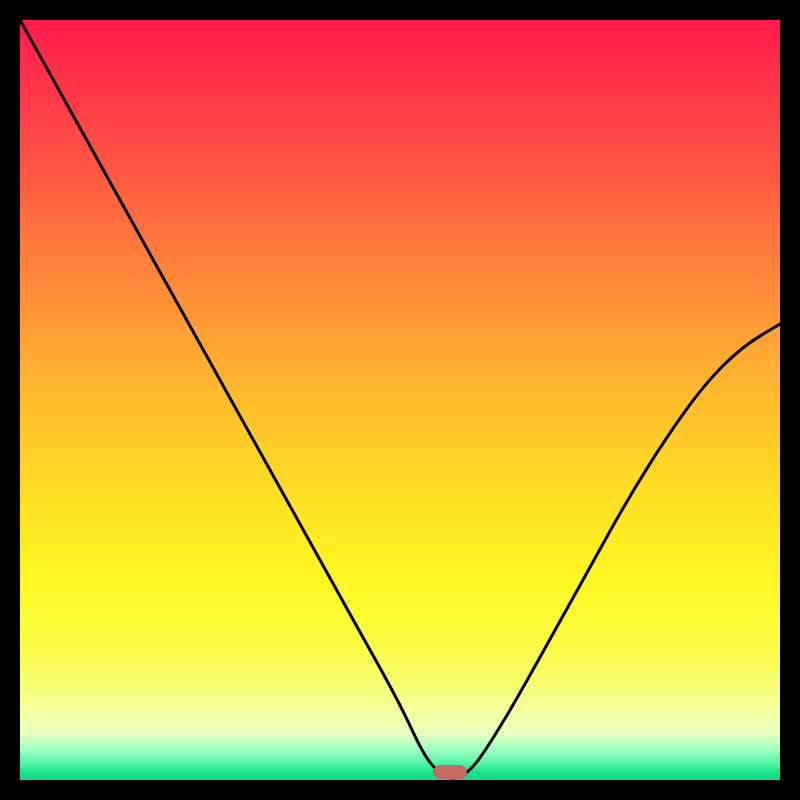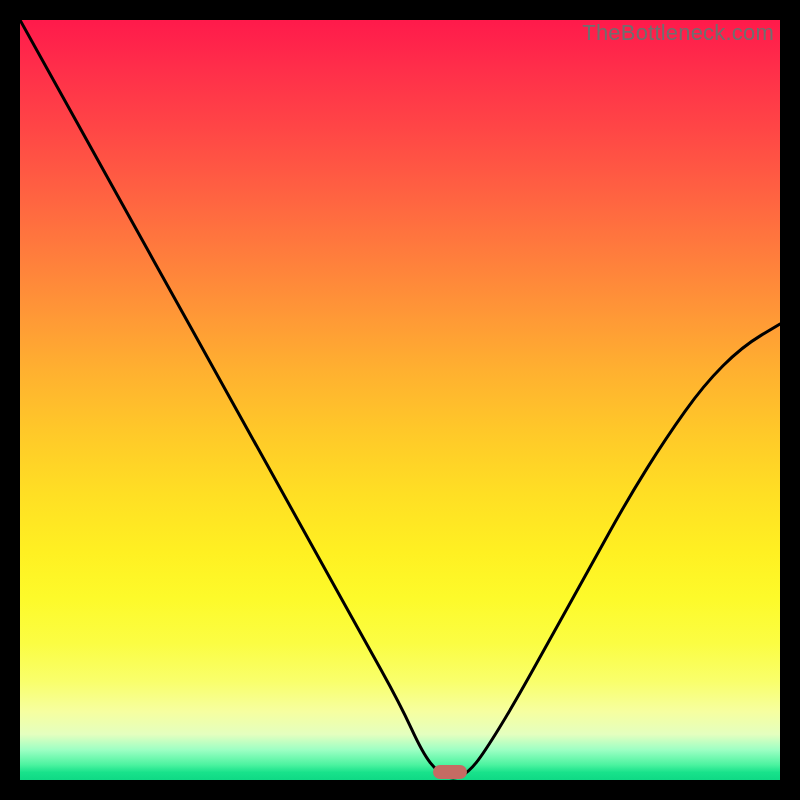--- a/index.html
+++ b/index.html
@@ -73,21 +73,20 @@
     transform: translate(-50%, -50%);
     pointer-events: none;
   }
 </style>
 </head>
 <body>
 
 <div class="frame">
   <div class="plot-area">
 
-    <div class="watermark">TheBottleneck.com</div>
 
     <svg class="curve-svg" viewBox="0 0 760 760" preserveAspectRatio="none">
       <path id="curve-path" d="M 0 0 Q 38 68.39999999999998 57 102.60000000000002 Q 76 136.80000000000007 95 171.00000000000006 Q 114 205.20000000000005 133 239.4 Q 152 273.59999999999997 171 307.79999999999995 Q 190 341.99999999999994 209 376.19999999999993 Q 228 410.4 247 444.6 Q 266 478.8 285 513 Q 304 547.2 323 581.4000000000001 Q 342 615.6 361 649.8 Q 380 684 391.4 708.7 Q 402.8 733.4 410.40000000000003 742.9 Q 418.00000000000006 752.4 425.6 756.2 Q 433.2 760 440.79999999999995 756.2 Q 448.4 752.4 456 742.9 Q 463.59999999999997 733.4 478.79999999999995 708.7 Q 494 684 513 649.8 Q 532 615.6 551 581.4000000000001 Q 570 547.2 589 513 Q 608 478.8 627 448.4 Q 646 418 665 391.4 Q 684 364.8 703 345.8 Q 722 326.8 741 315.4 L 760 304" fill="none" stroke="#000000" stroke-width="3" stroke-linejoin="round" stroke-linecap="round"></path>
     </svg>
 
     <div class="marker" id="minimum-marker" style="left: 430.16px; top: 752.4px; background: rgb(197, 107, 99);"></div>
 
   </div>
 </div>
 

